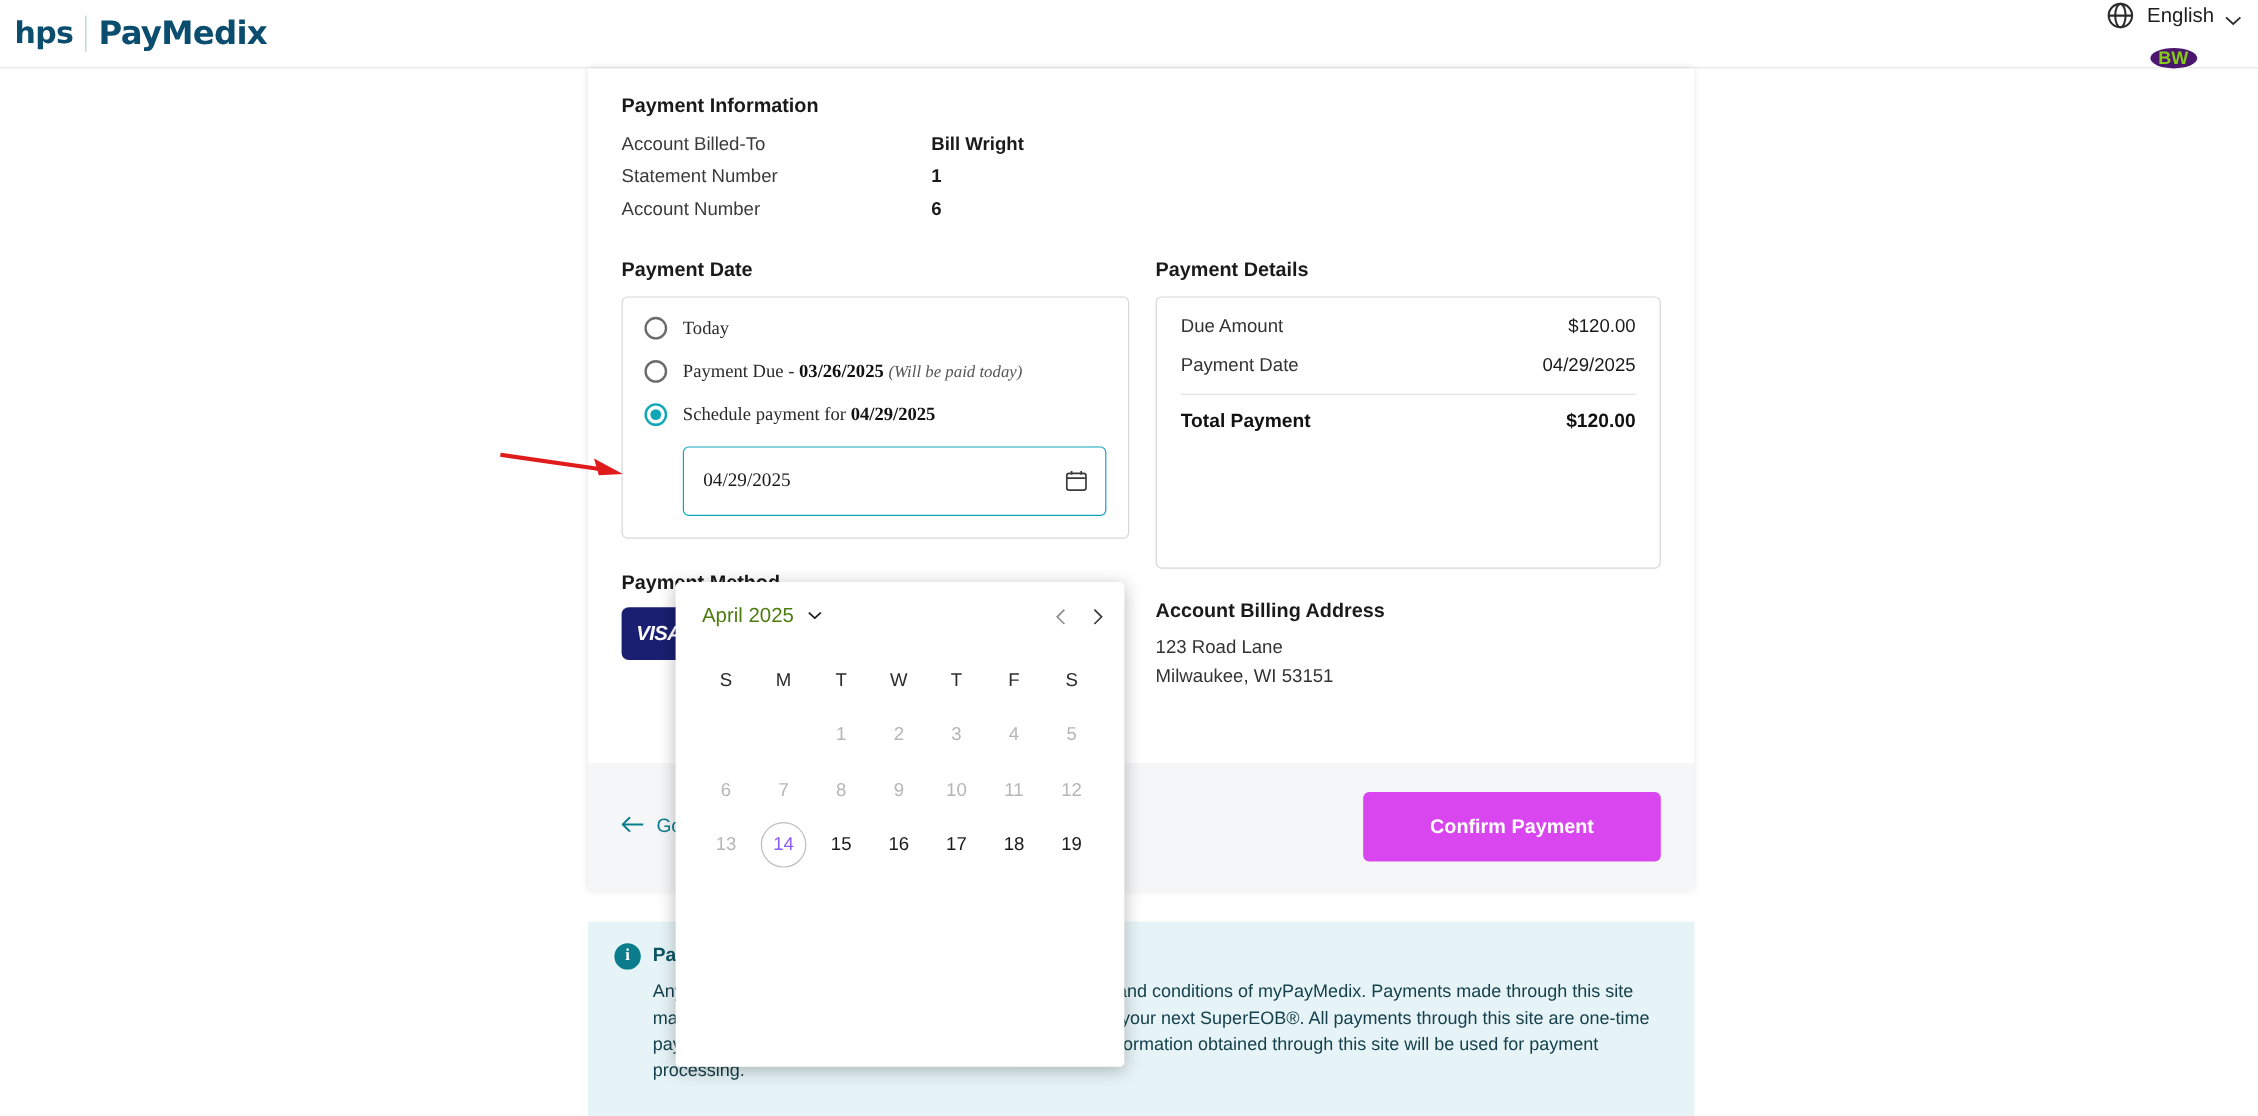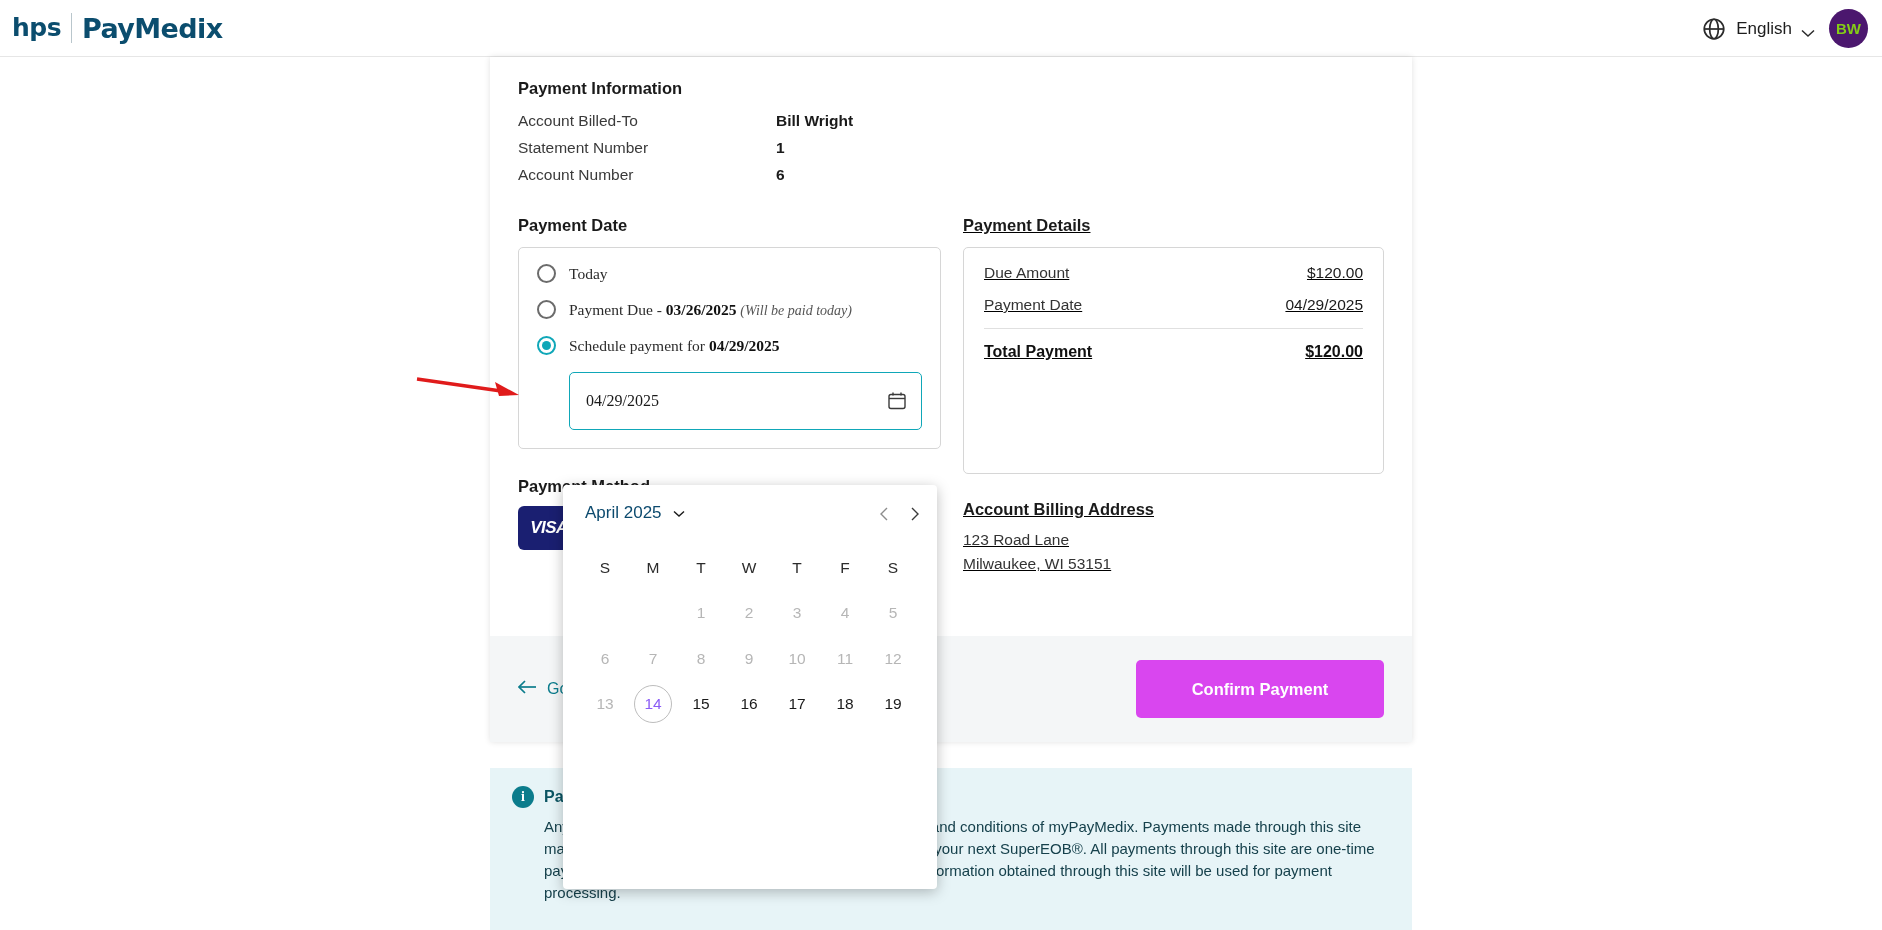--- a/index.html
+++ b/index.html
@@ -24,21 +24,21 @@
     font-family: "DejaVu Sans", sans-serif;
   }
   .logo-div { width: 1px; height: 30px; background: #b9c6cc; }
   .logo-paymedix {
     font-size: 27px; font-weight: bold; color: #0b4d6e; letter-spacing: -0.6px;
     font-family: "DejaVu Sans", sans-serif;
   }
 
   .header-right {
     position: absolute; right: 14px; top: 0; height: 57px;
-    display: flex; align-items: center; gap: 14px;
+    display: flex; align-items: center; gap: 14px; flex-direction: column;
   }
   .lang-group { display: flex; align-items: center; gap: 9px; cursor: pointer; }
   .globe { width: 26px; height: 26px; }
   .lang-label { font-size: 17px; color: #1d1d1d; }
   .chev { width: 14px; height: 9px; }
   .avatar {
     width: 39px; height: 39px; border-radius: 50%; background: #4b176e;
     color: #84cc16; font-size: 15px; font-weight: bold;
     display: flex; align-items: center; justify-content: center;
   }
@@ -51,21 +51,21 @@
   }
   .card-inner { padding: 22px 28px 0 28px; }
   .sec-title { font-size: 16.5px; font-weight: bold; color: #1a1a1a; margin: 0 0 14px 0; }
 
   .info-row { display: flex; font-size: 15.5px; color: #333; margin-bottom: 9px; }
   .info-label { width: 258px; color: #3a3a3a; }
   .info-value { font-weight: bold; color: #1a1a1a; }
 
   .cols { display: flex; gap: 22px; margin-top: 32px; }
   .col-left { width: 432px; }
-  .col-right { width: 432px; text-decoration: underline; }
+  .col-right { width: 432px; }
 
   .sub-title { font-size: 16.5px; font-weight: bold; color: #1a1a1a; margin: 0 0 12px 0; }
 
   .radio-box {
     border: 1px solid #d6d6d6; border-radius: 5px; padding: 16px 18px 18px 18px;
     position: relative; min-height: 150px; font-family: Liberation Serif, serif;
   }
   .radio-row { display: flex; align-items: center; margin-bottom: 17px; }
   .radio {
     width: 19px; height: 19px; border-radius: 50%; border: 2px solid #6b6b6b;
@@ -142,21 +142,21 @@
   .calendar {
     position: absolute; left: 563px; top: 485px; width: 374px; height: 404px;
     background: #ffffff; box-shadow: 0 3px 14px rgba(0,0,0,0.26); border-radius: 4px;
     z-index: 50;
   }
   .cal-head {
     height: 56px; display: flex; align-items: center; padding: 0 14px 0 22px;
     justify-content: space-between;
   }
   .cal-month { display: flex; align-items: center; gap: 11px; cursor: pointer; }
-  .cal-month-label { font-size: 17px; color: #0c4a6e; }
+  .cal-month-label { font-size: 17px; color: #4d7c0f; }
   .cal-nav { display: flex; align-items: center; gap: 18px; }
   .nav-arrow { width: 13px; height: 13px; cursor: pointer; }
   .cal-grid { padding: 4px 18px 0 18px; }
   .cal-row { display: flex; }
   .cal-cell {
     width: 48px; height: 45.5px; display: flex; align-items: center; justify-content: center;
     font-size: 15.5px; color: #1a1a1a;
   }
   .cal-dow { color: #2b2b2b; font-size: 15.5px; }
   .cal-cell.muted { color: #b6b6b6; }

